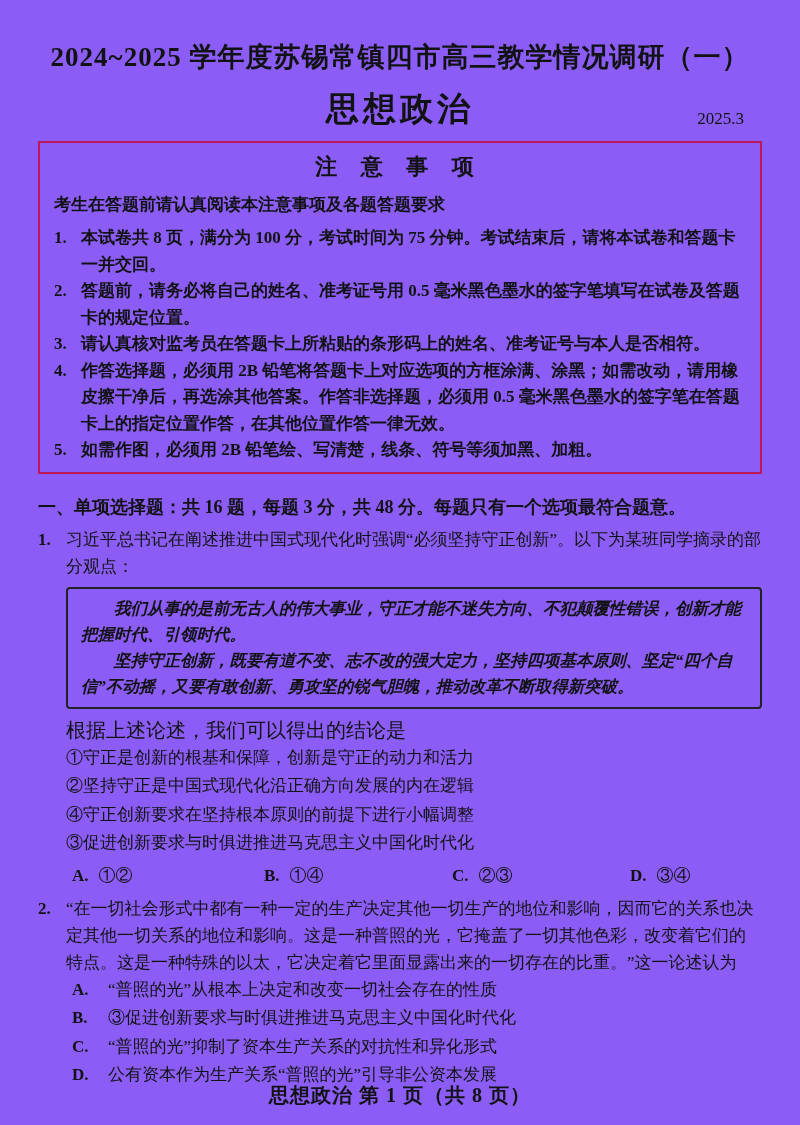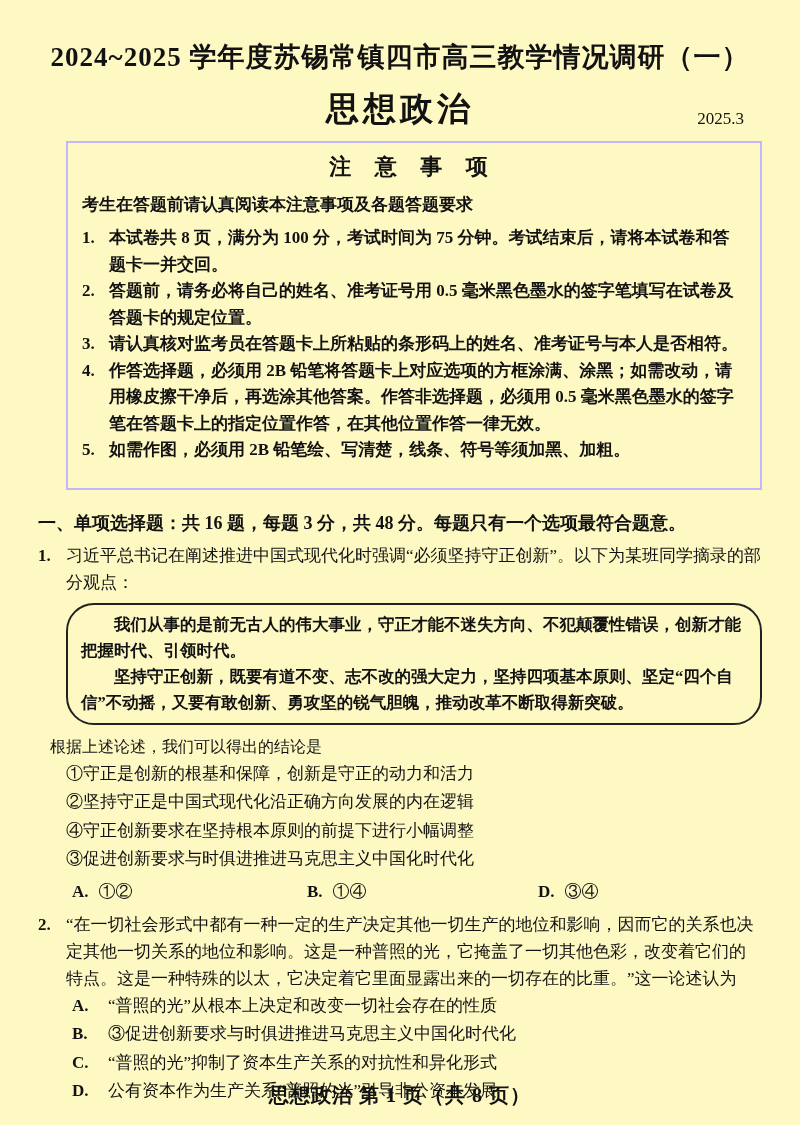--- a/index.html
+++ b/index.html
@@ -1,62 +1,62 @@
 <!DOCTYPE html>
 <html lang="zh"><head>
 <meta charset="utf-8">
 <style>
   html,body{margin:0;padding:0;background:#e9e9e9;}
   .page{
     width:800px;height:1125px;box-sizing:border-box;margin:0 auto;
-    background:#fef9c3;color:#121212;position:relative;overflow:hidden;
+    background:#8b5cf6;color:#121212;position:relative;overflow:hidden;
     padding:28px 38px 0 38px;
     font-family:"Liberation Serif","DejaVu Serif",serif;
   }
   
   .title1{
     margin-top:12px;text-align:center;font-size:27px;font-weight:bold;
     letter-spacing:1px;line-height:1.3;
   }
   .title-row{position:relative;margin-top:10px;height:48px;}
   .subject{
     text-align:center;font-size:33px;font-weight:bold;letter-spacing:4px;line-height:48px;
   }
   .date{position:absolute;right:18px;bottom:4px;font-size:17px;font-weight:normal;}
   
   .notice-box{
-    margin-top:8px;border:2px solid #c4b5fd;padding:4px 16px 24px 14px;margin-left:28px;
+    margin-top:8px;border:2px solid #be185d;padding:4px 16px 8px 14px;
   }
   .notice-title{
     text-align:center;font-size:22px;font-weight:bold;letter-spacing:9px;
     line-height:32px;margin-top:4px;
   }
   .notice-subtitle{
     text-align:left;font-size:17px;font-weight:bold;line-height:24px;margin-top:10px;
   }
   .notice-items{margin-top:8px;}
   .n-item{display:flex;font-size:17px;line-height:26.5px;font-weight:600;}
   .n-item .num{flex:0 0 27px;}
   .n-item .txt{flex:1;}
   
   .section-heading{margin-top:20px;font-size:18px;font-weight:bold;line-height:27px;}
   .question{display:flex;font-size:17px;line-height:27px;margin-top:5px;}
   .question .num{flex:0 0 28px;font-weight:bold;}
   .question .txt{flex:1;}
   .quote-box{
-    margin:7px 0 8px 28px;border:2px solid #222;border-radius:28px;
-    padding:7px 13px;font-size:16.5px;line-height:26px;font-weight:600;
+    margin:7px 0 8px 28px;border:2px solid #222;border-radius:4px;
+    padding:7px 13px;font-size:16.5px;line-height:26px;font-style:italic;font-weight:600;
   }
   .quote-box p{margin:0;text-indent:2em;}
-  .lead{margin-left:12px;font-size:16px;line-height:27px;}
+  .lead{margin-left:28px;font-size:20px;line-height:27px;}
   .statements{margin-left:28px;}
   .statement{font-size:17px;line-height:28.5px;}
   .q-options-row{
     display:grid;grid-template-columns:192px 188px 178px auto;
-    margin:3px 0 2px 34px;font-size:17px;line-height:29px;gap:43px;
+    margin:3px 0 2px 34px;font-size:17px;line-height:29px;
   }
   .opt-inline .lbl{font-weight:bold;margin-right:10px;}
   .option-line{display:flex;margin-left:34px;font-size:17px;line-height:28.5px;}
   .option-line .lbl{flex:0 0 36px;font-weight:bold;}
   
   .footer{
     position:absolute;left:0;right:0;bottom:16px;text-align:center;
     font-size:20px;letter-spacing:1px;font-weight:600;
   }
 </style>
@@ -115,20 +115,21 @@
   <div class="statements">
     <div class="statement">①守正是创新的根基和保障，创新是守正的动力和活力</div>
     <div class="statement">②坚持守正是中国式现代化沿正确方向发展的内在逻辑</div>
     <div class="statement">④守正创新要求在坚持根本原则的前提下进行小幅调整</div>
     <div class="statement">③促进创新要求与时俱进推进马克思主义中国化时代化</div>
   </div>
 
   <div class="q-options-row">
     <span class="opt-inline"><span class="lbl">A.</span><span>①②</span></span>
     <span class="opt-inline"><span class="lbl">B.</span><span>①④</span></span>
+    <span class="opt-inline"><span class="lbl">C.</span><span>②③</span></span>
     <span class="opt-inline"><span class="lbl">D.</span><span>③④</span></span>
   </div>
 
   <div class="question">
     <span class="num">2.</span>
     <span class="txt">“在一切社会形式中都有一种一定的生产决定其他一切生产的地位和影响，因而它的关系也决定其他一切关系的地位和影响。这是一种普照的光，它掩盖了一切其他色彩，改变着它们的特点。这是一种特殊的以太，它决定着它里面显露出来的一切存在的比重。”这一论述认为</span>
   </div>
 
   <div class="option-line">
     <span class="lbl">A.</span>

